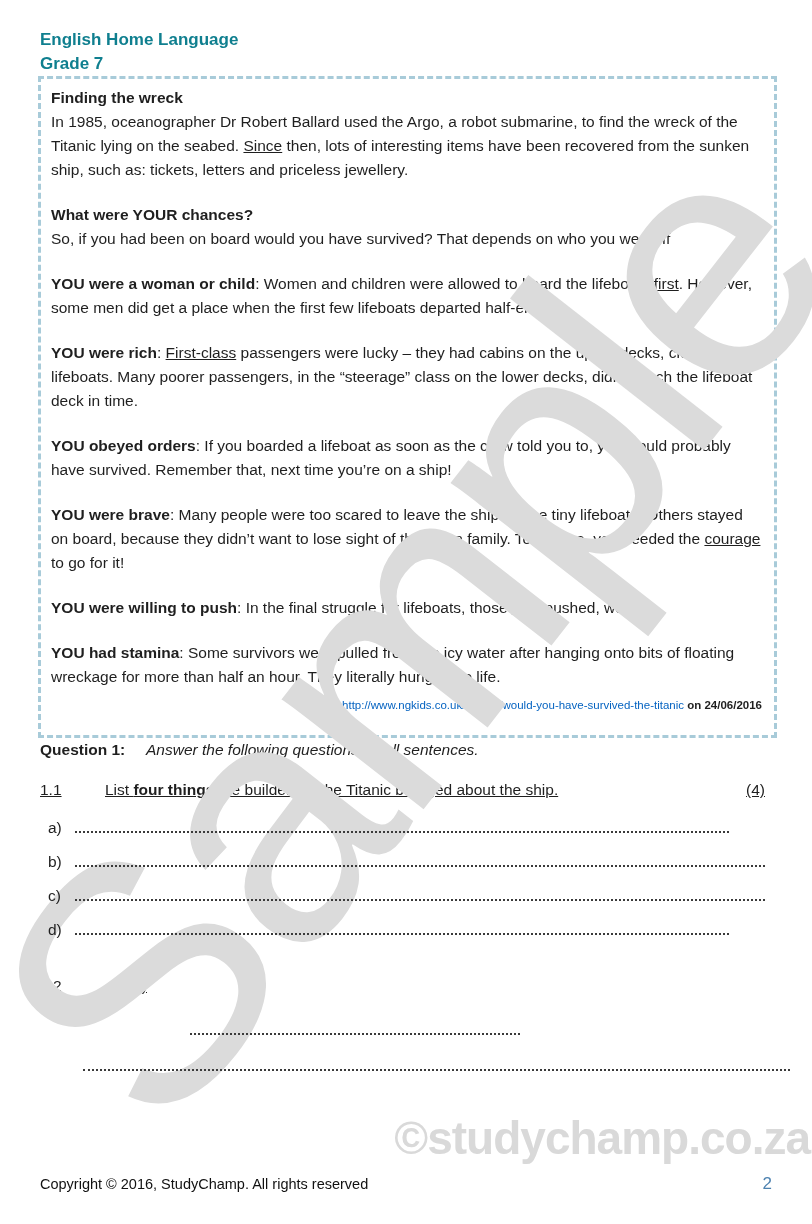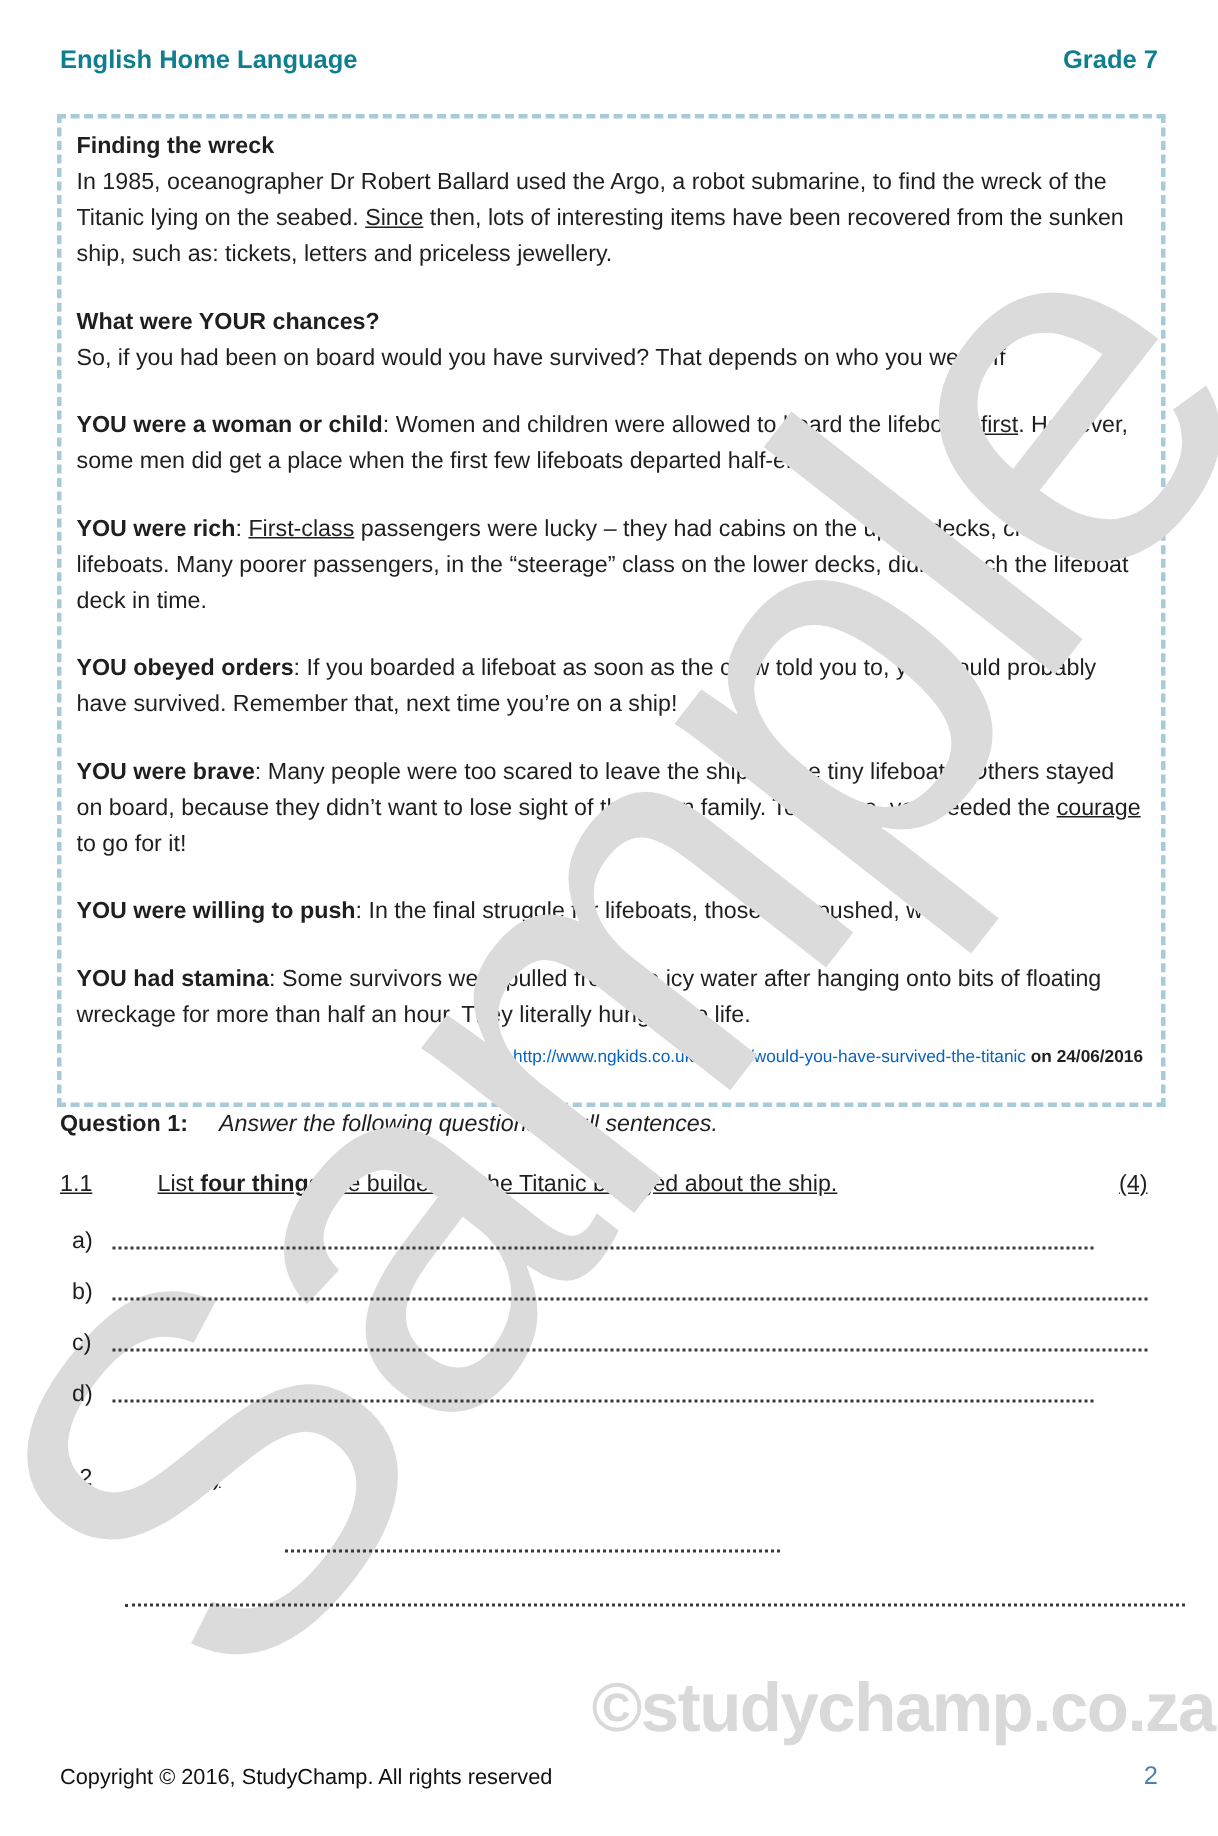--- a/index.html
+++ b/index.html
@@ -5,21 +5,21 @@
   * { margin:0; padding:0; box-sizing:border-box; }
   html,body { background:#ffffff; }
   .page {
     position:relative; width:812px; height:1224px; margin:0 auto;
     background:#ffffff; overflow:hidden;
     font-family:"Liberation Sans", sans-serif; color:#1f1f1f;
     font-size:15.5px; line-height:24px;
   }
   
   .hdr { position:absolute; top:28px; left:40px; right:40px;
-         display:flex; justify-content:space-between; }
+         display:flex; justify-content:center;flex-direction:column; }
   .hdr span { font-weight:bold; font-size:17px; color:#0f7f8f; }
   
   .pbox {
     position:absolute; top:76px; left:38px; width:739px; height:662px;
     border:3px dashed #a8cbd9; background:transparent;
     padding:7px 12px 0 10px;
   }
   .pbox p { margin:0; }
   .pbox p.gap { margin-top:21px; }
   .b { font-weight:bold; }

